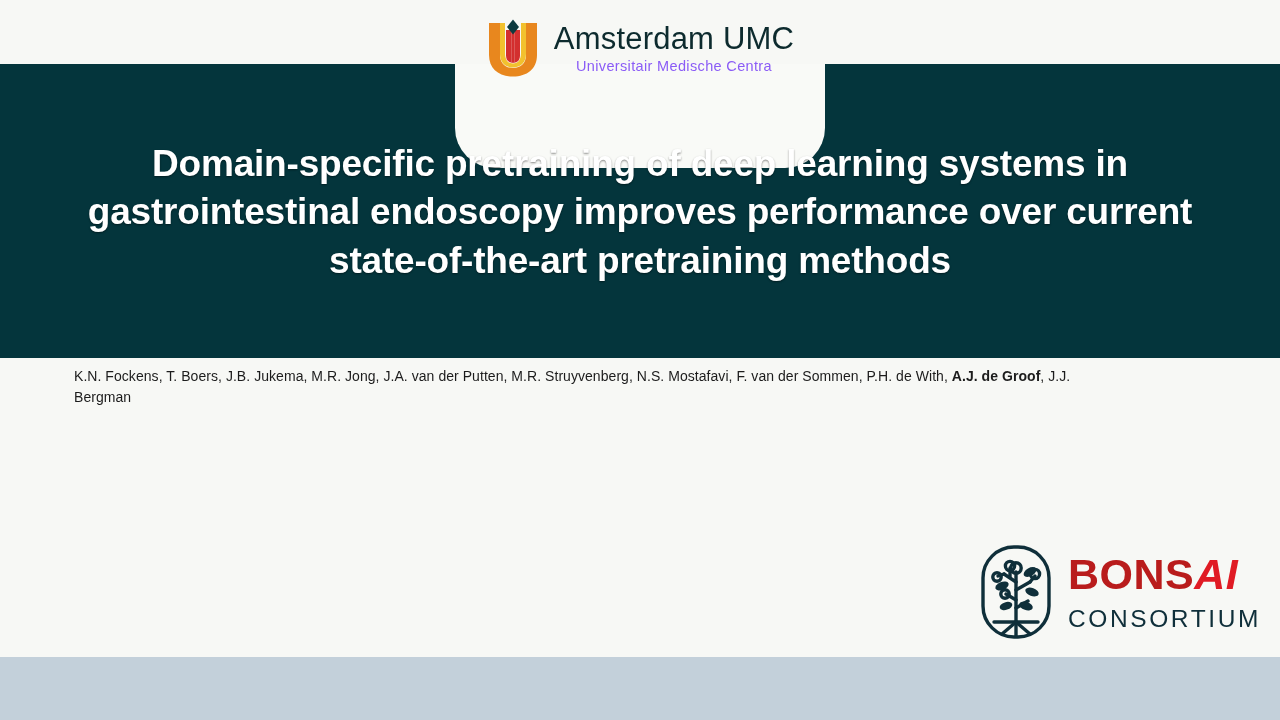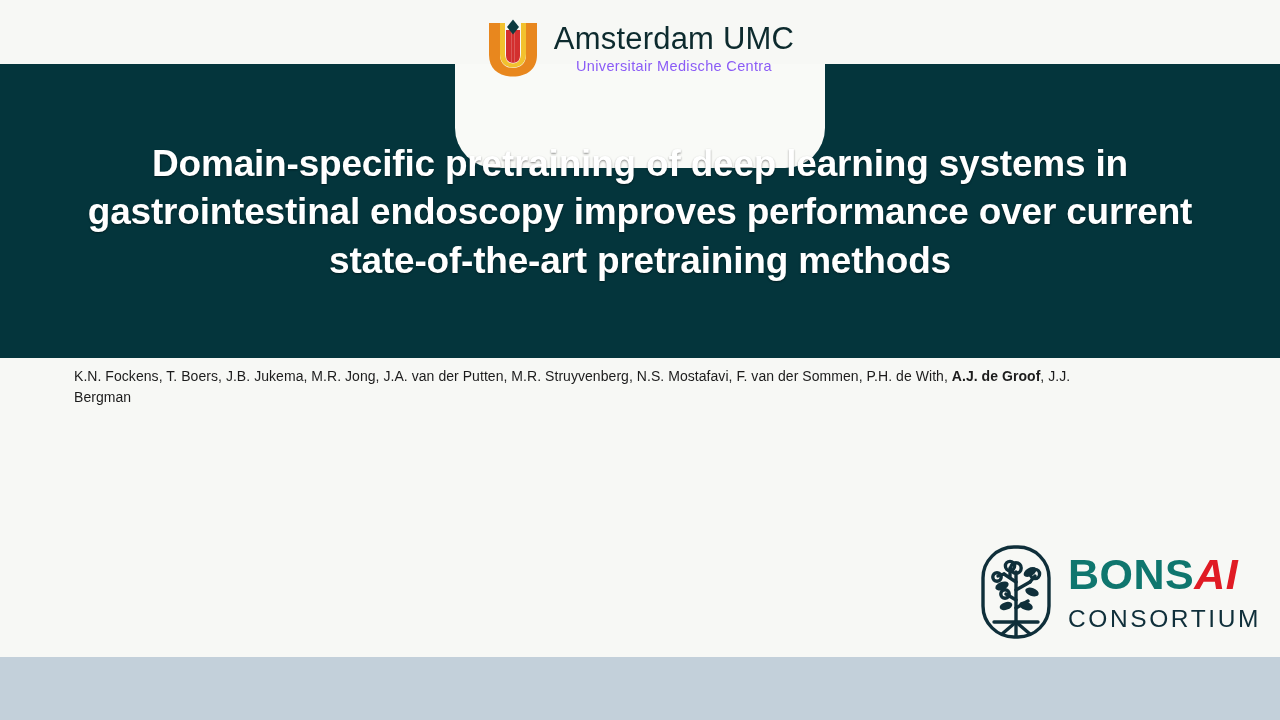--- a/index.html
+++ b/index.html
@@ -144,21 +144,21 @@
     justify-content: center;
     line-height: 1;
   }
   .bonsai-top {
     font-size: 43px;
     font-weight: bold;
     letter-spacing: 0.5px;
     line-height: 1;
     white-space: nowrap;
   }
-  .b-dark { color: #0f766e; }
+  .b-dark { color: #b91c1c; }
   .b-red  { color: #e01b24; font-style: italic; }
   .bonsai-bottom {
     margin-top: 11px;
     font-size: 24.5px;
     font-weight: normal;
     letter-spacing: 2.6px;
     color: #0f2f3a;
     white-space: nowrap;
   }
 

